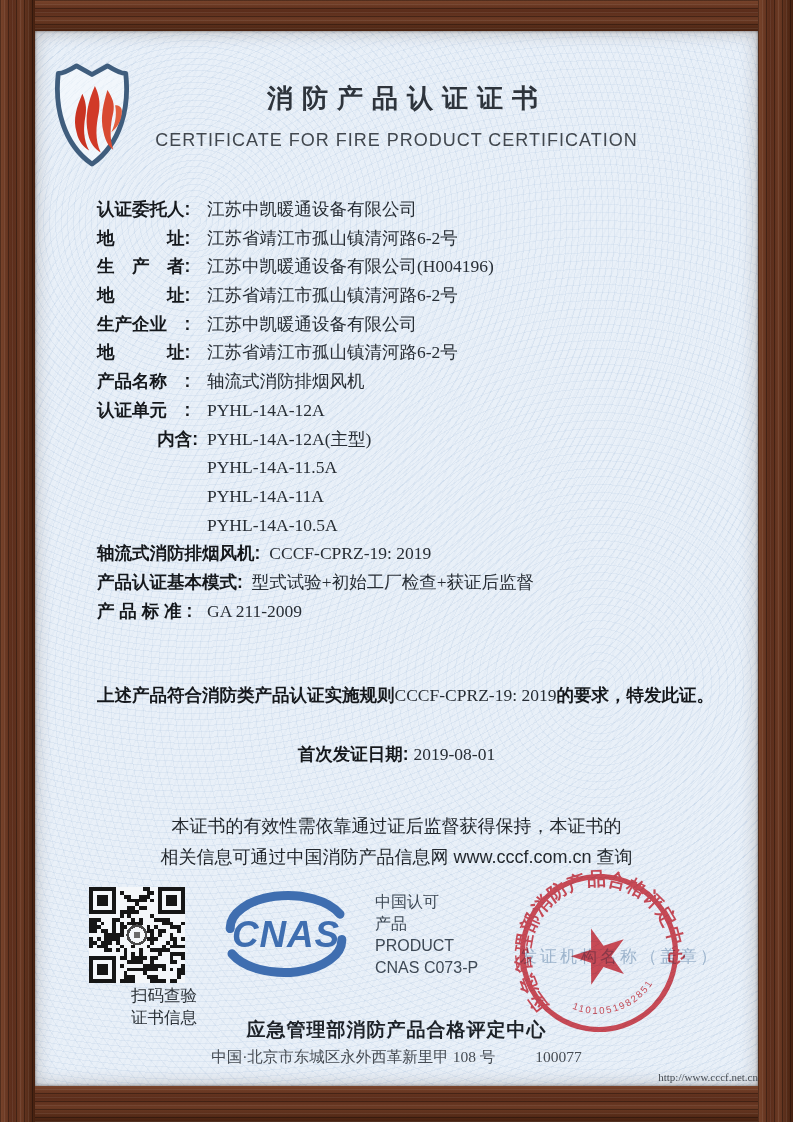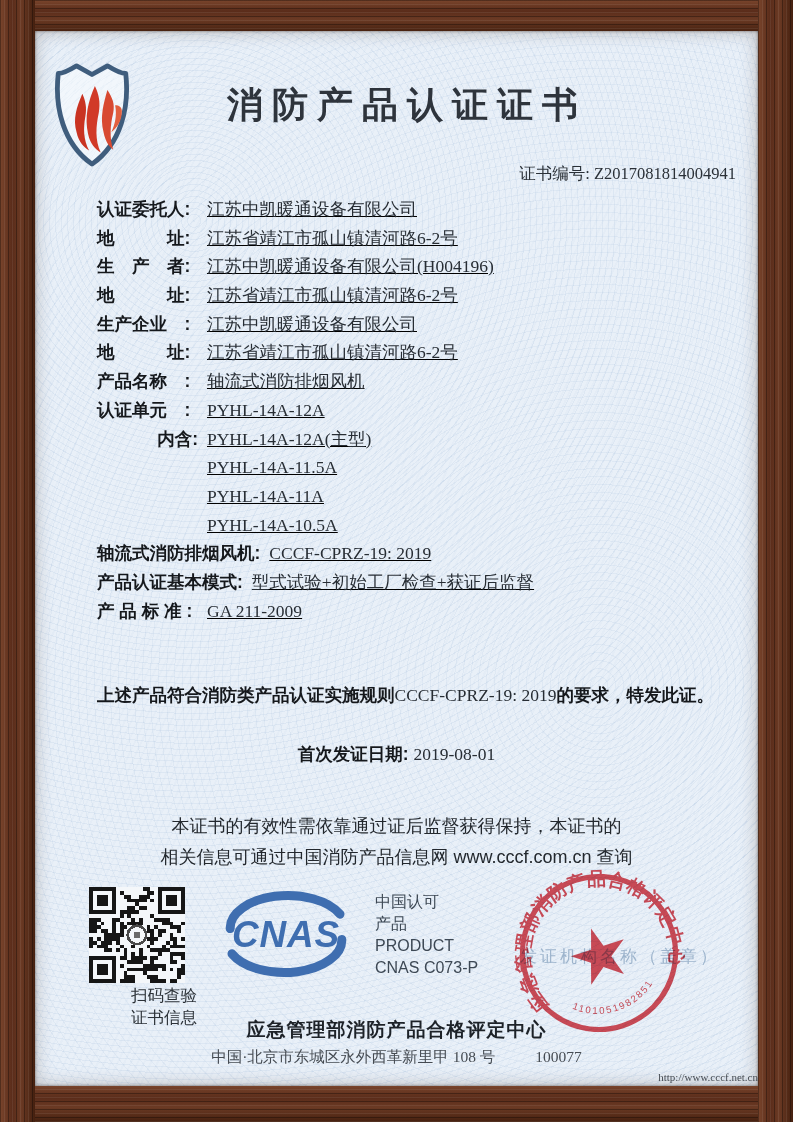--- a/index.html
+++ b/index.html
@@ -39,31 +39,31 @@
       repeating-linear-gradient(115deg, rgba(150,180,215,.06) 0 2px, rgba(0,0,0,0) 2px 6px);
     box-shadow: inset 0 0 3px rgba(30,15,5,.55), inset 0 0 18px rgba(60,35,20,.28);
   }
   .abs{position:absolute;}
 
   
   .shield-logo{left:18px;top:30px;width:78px;height:106px;}
   .title{
     left:0;right:0;top:50px;text-align:center;
     font-family:"Liberation Sans","DejaVu Sans",sans-serif;
-    font-size:36px;font-weight:600;color:#2e343c;letter-spacing:9px;text-indent:9px;padding-left:12px;
+    font-size:26px;font-weight:600;color:#2e343c;letter-spacing:9px;text-indent:9px;padding-left:12px;
   }
   .subtitle{
     left:0;right:0;top:99px;text-align:center;
     font-family:"Liberation Sans","DejaVu Sans",sans-serif;
     font-size:18px;color:#41474e;letter-spacing:1px;
   }
   .cert-no{right:22px;top:132px;font-size:16.5px;color:#2a3037;}
 
   
-  .fields{left:62px;top:164px;right:30px;text-decoration:underline;}
+  .fields{left:62px;top:164px;right:30px;}
   .row{height:28.7px;line-height:28.7px;white-space:nowrap;}
   .row .label{
     display:inline-block;min-width:101px;margin-right:9px;white-space:pre;
     font-family:"Liberation Sans","DejaVu Sans",sans-serif;
     font-weight:700;font-size:17.5px;color:#15181c;
   }
   .row .label.align-right{text-align:right;}
   .row .value{font-size:17.5px;color:#272d34;}
 
   .statement{
@@ -125,23 +125,21 @@
 
   <svg class="abs shield-logo" viewBox="0 0 80 110">
     <path d="M 40,14 L 24,5 C 16,10 8,13 5,13 C 1,48 10,86 40,107 C 70,86 79,48 75,13 C 72,13 64,10 56,5 Z" fill="rgba(250,253,255,0.55)" stroke="#3f5d7d" stroke-width="5" stroke-linejoin="round"></path>
     <path d="M30,34 C24,48 20,60 24,74 C26,84 32,90 37,93 C31,81 31,70 33,58 C35,48 33,41 30,34 Z" fill="#c93322"></path>
     <path d="M43,26 C36,42 32,58 36,76 C38,86 44,92 49,95 C43,82 44,68 47,54 C49,43 47,34 43,26 Z" fill="#d13a28"></path>
     <path d="M56,30 C52,44 48,58 52,74 C54,84 58,89 62,92 C58,80 59,66 62,54 C64,44 61,38 56,30 Z" fill="#d84a32"></path>
     <path d="M64,46 C66,56 64,66 60,74 C66,70 71,62 71,52 C71,48 68,46 64,46 Z" fill="#e2603f"></path>
   </svg>
 
   <div class="abs title">消防产品认证证书</div>
-  <div class="abs cert-no">
-    <span>证书编号: </span><span>Z2017081814004941</span>
-  </div>
+  <div class="abs subtitle">CERTIFICATE FOR FIRE PRODUCT CERTIFICATION</div>
 
   <div class="abs fields">
     <div class="row"><span class="label">认证委托人:</span><span class="value">江苏中凯暖通设备有限公司</span></div>
     <div class="row"><span class="label">地　　　址:</span><span class="value">江苏省靖江市孤山镇清河路6-2号</span></div>
     <div class="row"><span class="label">生　产　者:</span><span class="value">江苏中凯暖通设备有限公司(H004196)</span></div>
     <div class="row"><span class="label">地　　　址:</span><span class="value">江苏省靖江市孤山镇清河路6-2号</span></div>
     <div class="row"><span class="label">生产企业　:</span><span class="value">江苏中凯暖通设备有限公司</span></div>
     <div class="row"><span class="label">地　　　址:</span><span class="value">江苏省靖江市孤山镇清河路6-2号</span></div>
     <div class="row"><span class="label">产品名称　:</span><span class="value">轴流式消防排烟风机</span></div>
     <div class="row"><span class="label">认证单元　:</span><span class="value">PYHL-14A-12A</span></div>

